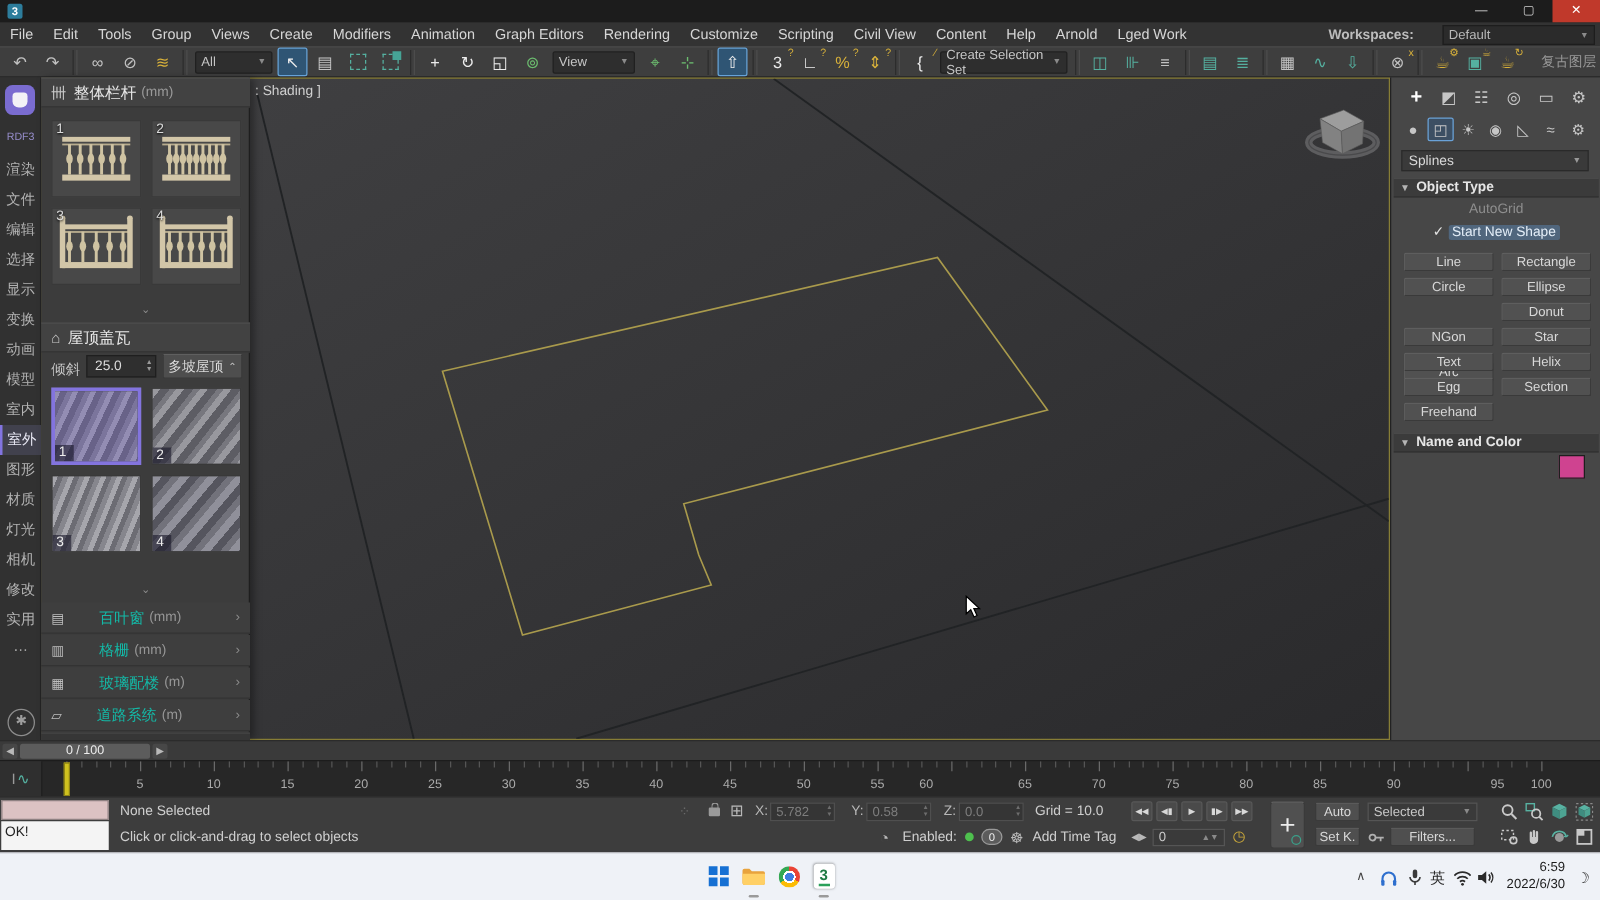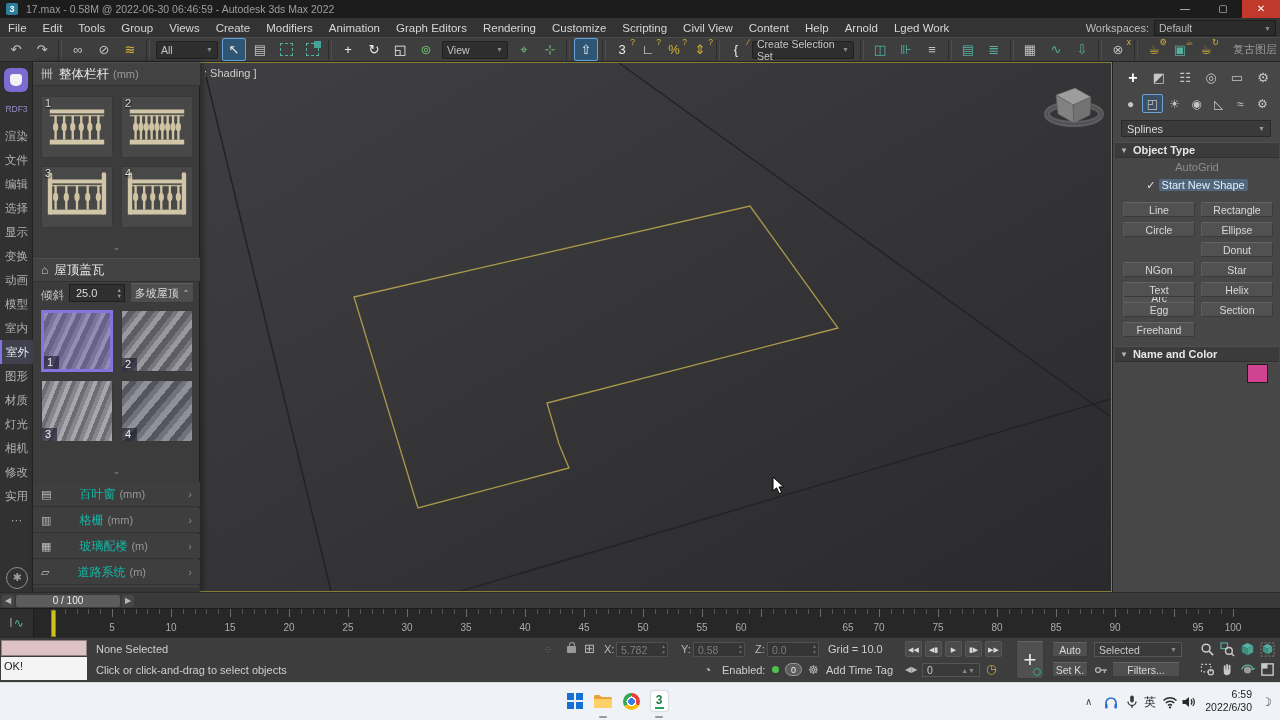--- a/index.html
+++ b/index.html
@@ -10,21 +10,21 @@
   .titlebar{top:0;left:0;width:1280px;height:18px;background:#1c1c1c;display:flex;align-items:center;}
   .title-ico{width:12px;height:12px;margin-left:6px;background:#2d7d9c;border-radius:2px;color:#fff;
     font-size:9px;font-weight:bold;text-align:center;line-height:12px;}
   .title-txt{margin-left:8px;font-size:10.5px;color:#9d9d9d;}
   .win-btn{position:absolute;top:0;height:18px;width:38px;text-align:center;line-height:17px;font-size:10px;color:#cfcfcf;}
   .win-min{right:76px;} .win-max{right:38px;} .win-close{right:0;background:#c0392b;color:#fff;}
   
   .menubar{top:18px;left:0;width:1280px;height:19px;background:#333333;display:flex;align-items:center;border-bottom:1px solid #282828;}
   .menu-item{padding:0 8px;font-size:11.5px;color:#d6d6d6;}
   .ws-wrap{position:absolute;right:4px;top:2px;display:flex;align-items:center;}
-  .ws-label{font-size:11px;color:#bdbdbd;margin-right:5px;}
+  .ws-label{font-size:11px;color:#bdbdbd;margin-right:23px;font-weight:bold;}
   .ws-dd{width:112px;height:14px;background:#2b2b2b;border:1px solid #1d1d1d;color:#b8b8b8;font-size:10.5px;
     padding:0 4px;display:flex;align-items:center;}
   .ws-dd .car{margin-left:auto;font-size:7px;color:#8a8a8a;}
   
   .toolbar{top:37px;left:0;width:1280px;height:25px;background:#3e3e3e;border-top:1px solid #4a4a4a;
     border-bottom:1px solid #262626;display:flex;align-items:center;padding-left:3px;box-sizing:border-box;}
   .tbi{width:22px;height:21px;display:flex;align-items:center;justify-content:center;position:relative;
     border:1px solid transparent;border-radius:2px;font-size:13px;margin:0 1px;flex:0 0 auto;}
   .tbi.active{background:#2f5574;border-color:#66a3d8;}
   .tbi .sup{position:absolute;top:-2px;right:-2px;font-size:8.5px;color:#d8b13a;}
@@ -159,21 +159,20 @@
   .clock{position:absolute;right:28px;top:5px;text-align:right;font-size:10.5px;color:#1c1c1c;line-height:13px;}
   svg{display:block;}
 </style>
 </head>
 <body>
 
 <div id="screen">
 
   <div class="abs titlebar">
     <span class="title-ico">3</span>
-    <span class="title-txt">17.max - 0.58M @ 2022-06-30 06:46:59 - Autodesk 3ds Max 2022</span>
     <span class="win-btn win-min">—</span>
     <span class="win-btn win-max">▢</span>
     <span class="win-btn win-close">✕</span>
   </div>
 
   <div class="abs menubar">
     <span style="display:flex;">
         <span class="menu-item">File</span>
         <span class="menu-item">Edit</span>
         <span class="menu-item">Tools</span>
@@ -663,21 +662,21 @@
         <span class="tick" style="left: 689.6px; height: 5px;"></span>
         <span class="tick" style="left: 701.4px; height: 5px;"></span>
         <span class="tick" style="left: 713.2px; height: 5px;"></span>
         <span class="tick major" style="left: 725px; height: 8px;"></span>
         <span class="tick-num" style="left: 705px;">60</span>
         <span class="tick" style="left: 736.8px; height: 5px;"></span>
         <span class="tick" style="left: 748.6px; height: 5px;"></span>
         <span class="tick" style="left: 760.4px; height: 5px;"></span>
         <span class="tick" style="left: 772.2px; height: 5px;"></span>
         <span class="tick major" style="left: 784px; height: 8px;"></span>
-        <span class="tick-num" style="left: 812px;">65</span>
+        <span class="tick-num" style="left: 784px;">65</span>
         <span class="tick" style="left: 795.8px; height: 5px;"></span>
         <span class="tick" style="left: 807.6px; height: 5px;"></span>
         <span class="tick" style="left: 819.4px; height: 5px;"></span>
         <span class="tick" style="left: 831.2px; height: 5px;"></span>
         <span class="tick major" style="left: 843px; height: 8px;"></span>
         <span class="tick-num" style="left: 843px;">70</span>
         <span class="tick" style="left: 854.8px; height: 5px;"></span>
         <span class="tick" style="left: 866.6px; height: 5px;"></span>
         <span class="tick" style="left: 878.4px; height: 5px;"></span>
         <span class="tick" style="left: 890.2px; height: 5px;"></span>

